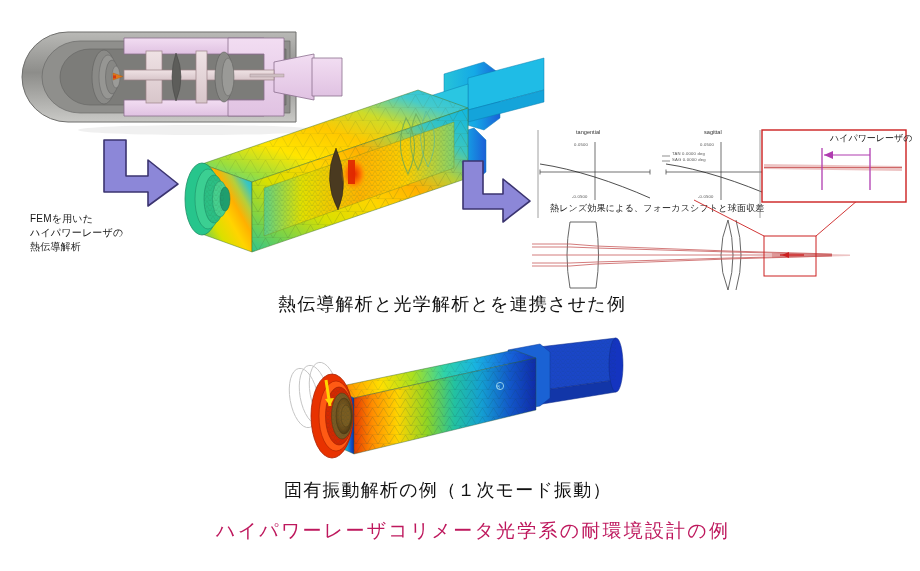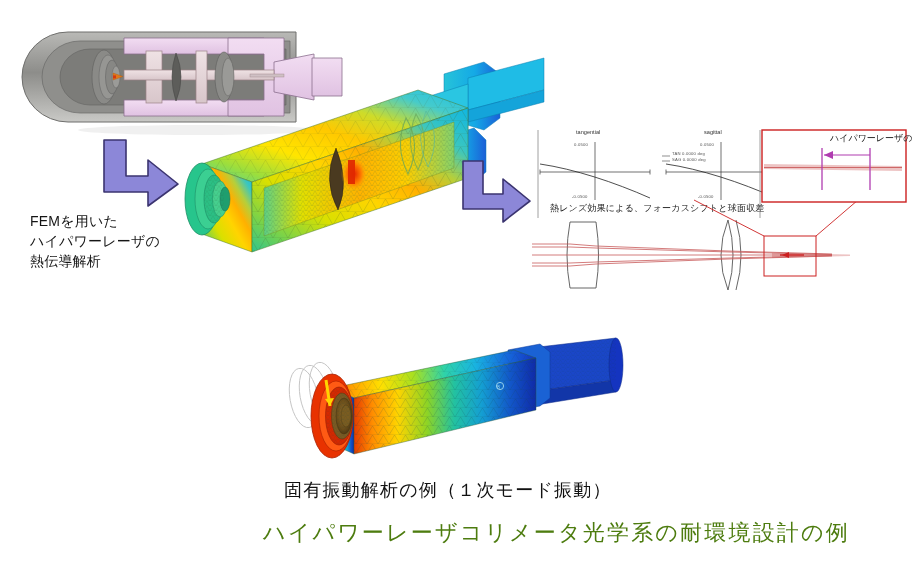--- a/index.html
+++ b/index.html
@@ -6,28 +6,28 @@
   body{
     width:920px;height:571px;background:#ffffff;
     font-family:"Liberation Sans","DejaVu Sans",sans-serif;
     color:#1a1a1a;overflow:hidden;position:relative;
   }
   .slide{position:relative;width:920px;height:571px;}
   .abs{position:absolute;}
 
   
   .jp-note{
-    font-size:14px;line-height:1.42;color:#151515;white-space:pre-line;
+    font-size:10px;line-height:1.42;color:#151515;white-space:pre-line;
     letter-spacing:.2px;
   }
   .caption{
     font-size:18px;color:#111;letter-spacing:1.2px;white-space:nowrap;
   }
   .title-main{
-    font-size:22px;color:#4d7c0f;letter-spacing:2.2px;white-space:nowrap;margin-left:47px;
+    font-size:19px;color:#be185d;letter-spacing:2.2px;white-space:nowrap;
   }
   .micro{font-size:4.2px;color:#555;white-space:nowrap;letter-spacing:.2px;}
   .micro-b{font-size:5.6px;color:#333;white-space:nowrap;}
   .chart-cap{font-size:9px;color:#1a1a1a;white-space:nowrap;letter-spacing:.2px;}
   .focus-lbl{font-size:9px;color:#222;white-space:nowrap;}
 
   svg{display:block;overflow:visible;}
 </style>
 </head>
 <body>
@@ -260,20 +260,21 @@
 
       <line x1="62" y1="20" x2="62" y2="62" stroke="#b03cb0" stroke-width="1.3"></line>
       <line x1="110" y1="20" x2="110" y2="62" stroke="#b03cb0" stroke-width="1.3"></line>
 
       <line x1="64" y1="27" x2="110" y2="27" stroke="#b03cb0" stroke-width="1.2"></line>
       <path d="M64 27 l9 -4 l0 8 z" fill="#b03cb0"></path>
     </svg>
     <div class="abs focus-lbl" style="left:296px;top:6px;">ハイパワーレーザの</div>
   </div>
 
+  <div class="abs caption" style="left:278px;top:292px;">熱伝導解析と光学解析とを連携させた例</div>
 
   <div class="abs" style="left:268px;top:336px;width:360px;height:140px;">
     <svg width="360" height="140" viewBox="0 0 360 140">
       <defs>
         <linearGradient id="gVibTop" x1="0" y1="0" x2="1" y2="0">
           <stop offset="0.00" stop-color="#ff5a10"></stop>
           <stop offset="0.10" stop-color="#ffa300"></stop>
           <stop offset="0.24" stop-color="#ffe000"></stop>
           <stop offset="0.40" stop-color="#a8e020"></stop>
           <stop offset="0.55" stop-color="#2fd3a8"></stop>

